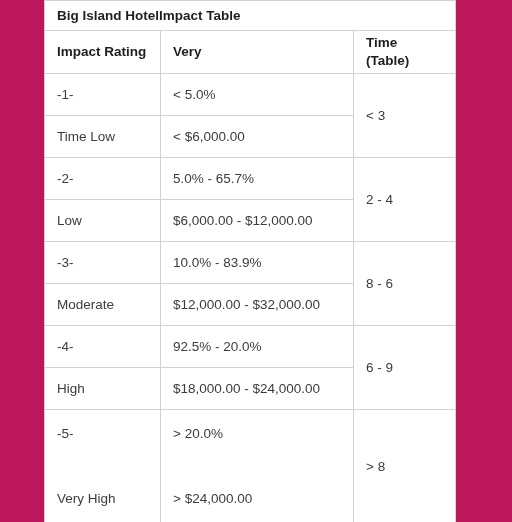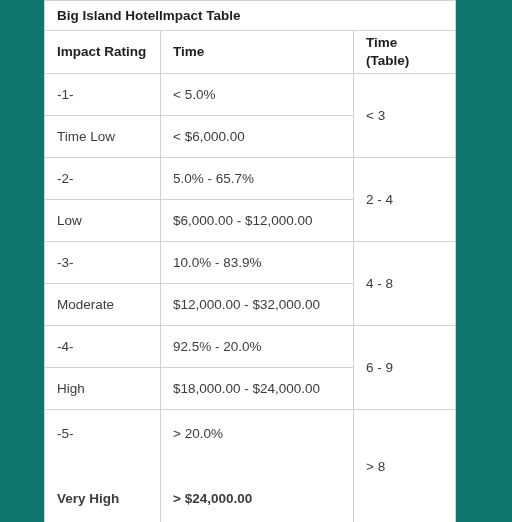--- a/index.html
+++ b/index.html
@@ -12,21 +12,21 @@
     height: 522px;
     overflow: hidden;
     font-family: "Liberation Sans", sans-serif;
     -webkit-font-smoothing: antialiased;
   }
 
   .page {
     position: relative;
     width: 512px;
     height: 522px;
-    background: #0f766e;
+    background: #be185d;
   }
 
   .table-wrap {
     position: absolute;
     left: 44px;
     top: 0px;
     width: 411px;
   }
 
   table.impact-table {
@@ -89,21 +89,20 @@
   .final-row td.stack {
     padding-top: 0;
     padding-bottom: 0;
   }
   .stack-line {
     display: block;
     line-height: 1.3;
   }
   .stack-line + .stack-line {
     margin-top: 47px;
-    font-weight: bold;
   }
 </style>
 </head>
 <body>
 
 <div class="page">
   <div class="table-wrap">
     <table class="impact-table">
       <colgroup>
         <col class="c1">
@@ -111,21 +110,21 @@
         <col class="c3">
       </colgroup>
       <tbody>
 
         <tr class="title-row">
           <td colspan="3">Big Island HotelImpact Table</td>
         </tr>
 
         <tr class="head-row">
           <th>Impact Rating</th>
-          <th>Time</th>
+          <th>Very</th>
           <th>Time (Table)</th>
         </tr>
 
         <tr class="body-row">
           <td>-1-</td>
           <td>&lt; 5.0%</td>
           <td class="time-cell" rowspan="2">&lt; 3</td>
         </tr>
         <tr class="body-row">
           <td>Time Low</td>
@@ -138,21 +137,21 @@
           <td class="time-cell" rowspan="2">2 - 4</td>
         </tr>
         <tr class="body-row">
           <td>Low</td>
           <td>$6,000.00 - $12,000.00</td>
         </tr>
 
         <tr class="body-row">
           <td>-3-</td>
           <td>10.0% - 83.9%</td>
-          <td class="time-cell" rowspan="2">4 - 8</td>
+          <td class="time-cell" rowspan="2">8 - 6</td>
         </tr>
         <tr class="body-row">
           <td>Moderate</td>
           <td>$12,000.00 - $32,000.00</td>
         </tr>
 
         <tr class="body-row">
           <td>-4-</td>
           <td>92.5% - 20.0%</td>
           <td class="time-cell" rowspan="2">6 - 9</td>

